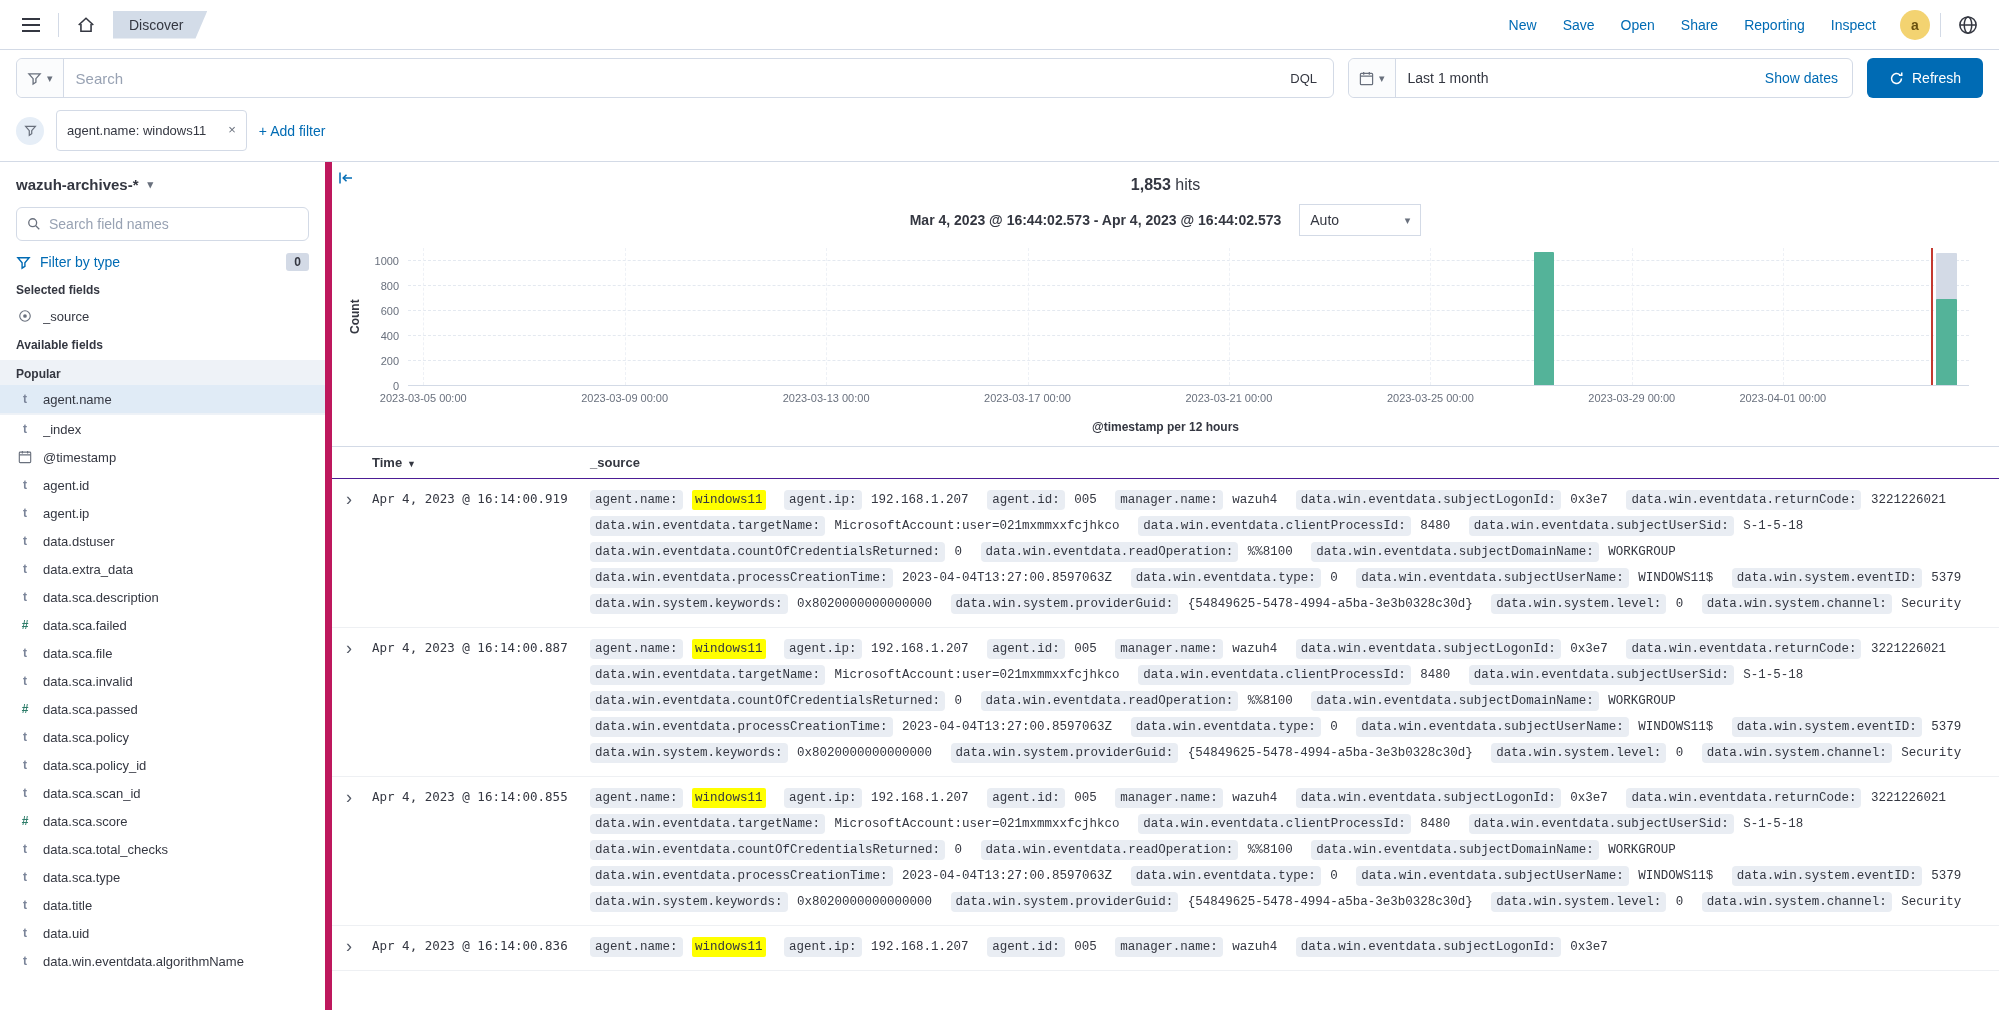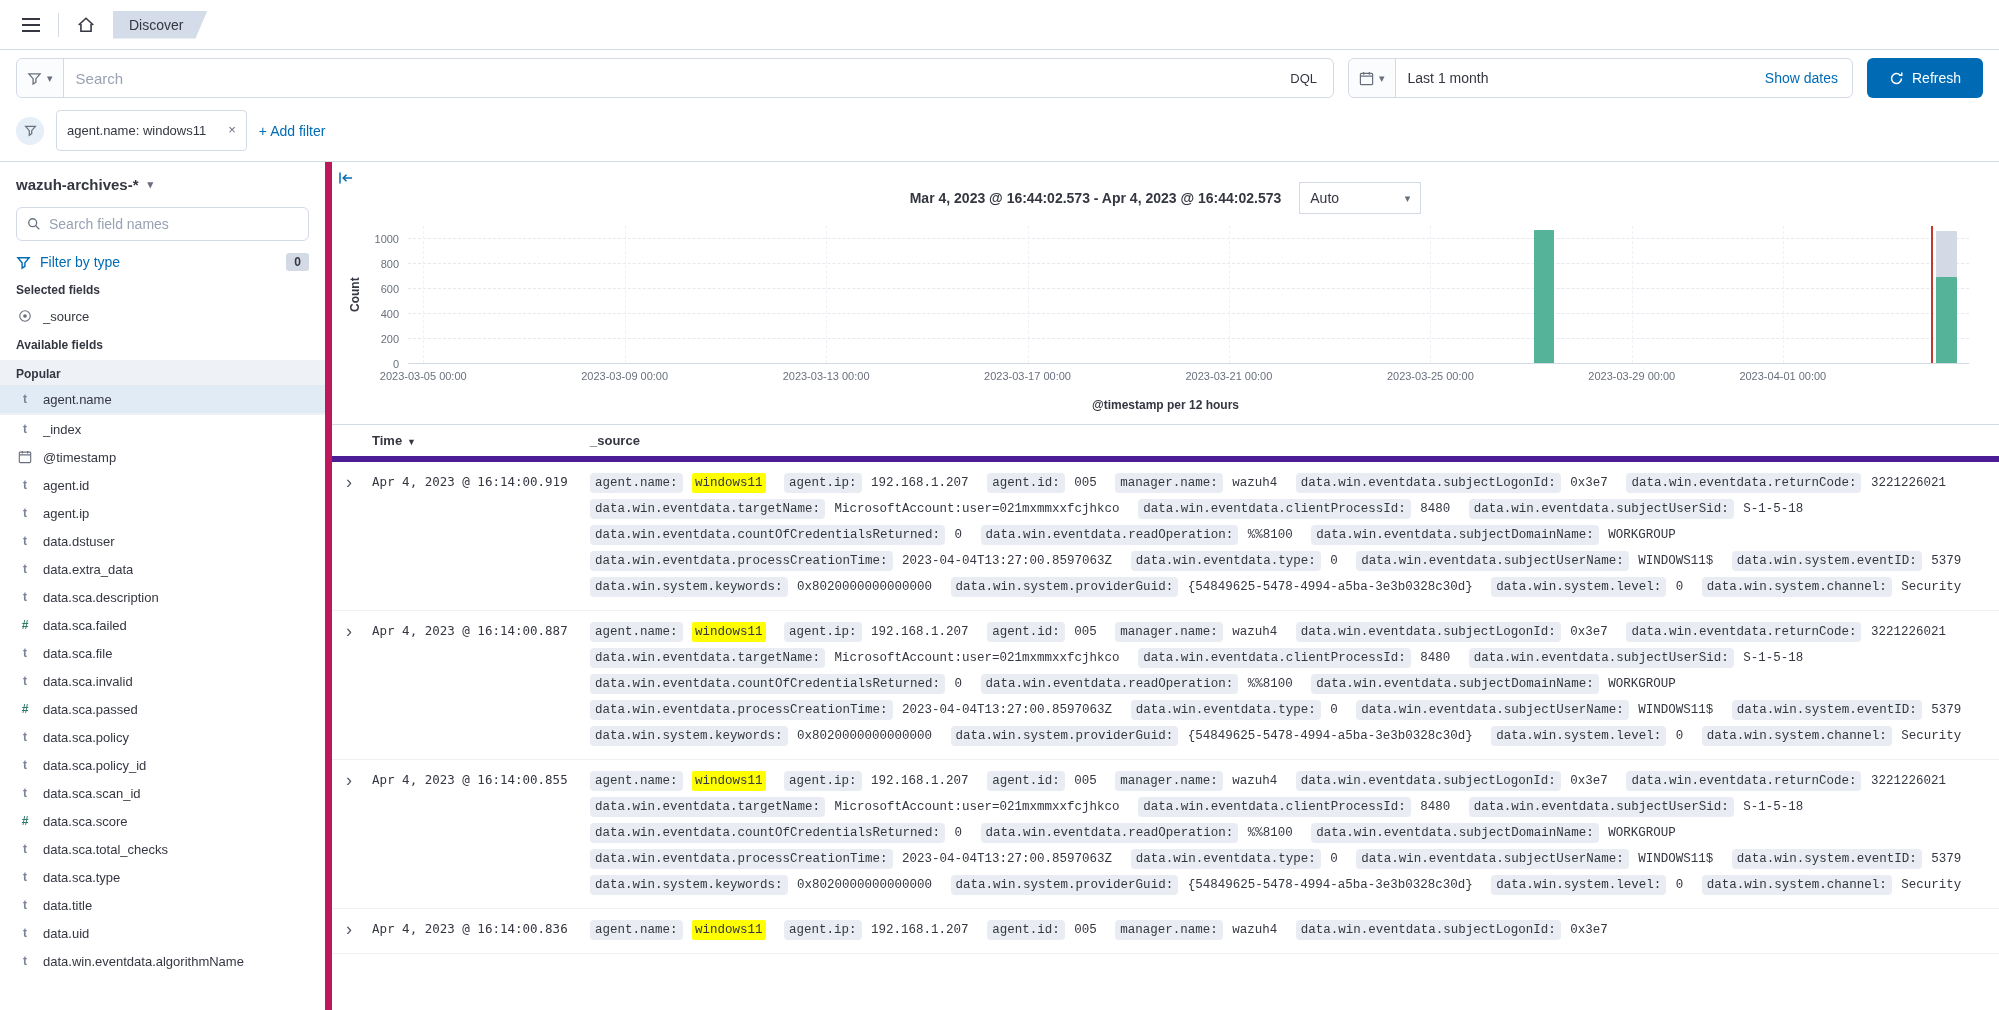--- a/index.html
+++ b/index.html
@@ -93,21 +93,21 @@
   .hgrid{position:absolute;left:0;right:0;border-top:1px dashed #e4e9f0}
   .vgrid{position:absolute;top:0;bottom:0;border-left:1px dashed #eef1f6}
   .bar{position:absolute;bottom:0;border-radius:1px 1px 0 0}
   .time-marker{position:absolute;top:0;bottom:0;width:2px}
   .xticks{position:relative;height:20px;margin-top:6px}
   .xtick{position:absolute;top:0;transform:translateX(-50%);font-size:11px;color:#69707d;white-space:nowrap}
   .xlabel{text-align:center;font-size:12px;font-weight:700;margin-top:8px}
 
   
   .doc-table{margin-top:12px}
-  .dt-head{display:flex;align-items:center;border-top:1px solid #d3dae6;border-bottom:6px solid #4c1d95;
+  .dt-head{display:flex;align-items:center;border-top:1px solid #d3dae6;border-bottom:1px solid #4c1d95;
     padding:8px 0;font-size:13px;font-weight:700;color:#343741}
   .col-exp{width:40px;flex-shrink:0}
   .col-time{width:218px;flex-shrink:0}
   .col-src{flex:1;padding-right:22px}
   .sort-icon{font-size:9px;margin-left:5px;color:#343741}
   .doc-row{display:flex;align-items:flex-start;border-bottom:1px solid #eef0f3;padding:8px 0 10px}
   .expand{background:none;border:none;color:#535966;font-size:18px;line-height:1;padding:3px 0 0 14px}
   .time-cell{font-family:"DejaVu Sans Mono",monospace;font-size:12.5px;padding-top:4px}
   .src-cell{font-family:Liberation Mono, monospace;font-size:12.5px;line-height:26px;color:#343741}
   .kv{white-space:nowrap;margin-right:11px}
@@ -133,20 +133,32 @@
       </button>
       <span class="vdiv"></span>
       <button class="icon-btn">
         <svg width="18" height="18" viewBox="0 0 16 16" fill="none" stroke="#343741" stroke-width="1.4">
           <path d="M1.5 8 8 2l6.5 6"></path>
             <path d="M3.5 7.2V13.5h9V7.2"></path>
         </svg>
       </button>
       <span class="crumb-tab">Discover</span>
     </div>
+    <div class="tb-right">
+      <nav><a class="nav-link" href="#">New</a><a class="nav-link" href="#">Save</a><a class="nav-link" href="#">Open</a><a class="nav-link" href="#">Share</a><a class="nav-link" href="#">Reporting</a><a class="nav-link" href="#">Inspect</a></nav>
+      <span class="avatar">a</span>
+      <span class="vdiv"></span>
+      <button class="icon-btn">
+        <svg width="20" height="20" viewBox="0 0 16 16" fill="none" stroke="#343741" stroke-width="1.2">
+          <circle cx="8" cy="8" r="6.5"></circle>
+            <ellipse cx="8" cy="8" rx="3" ry="6.5"></ellipse>
+            <path d="M1.5 8h13"></path>
+        </svg>
+      </button>
+    </div>
   </header>
 
   <div class="query-row">
     <div class="search-box">
       <button class="sq-btn">
         <svg width="15" height="15" viewBox="0 0 16 16" fill="none" stroke="#69707d" stroke-width="1.4">
           <path d="M2 3h12l-4.5 5.2V12l-3 2V8.2L2 3z"></path>
         </svg>
         <span class="caret">▾</span>
       </button>
@@ -322,20 +334,24 @@
 
     <main class="main">
       <button class="collapse-btn">
         <svg width="16" height="16" viewBox="0 0 16 16" fill="none" stroke="#006bb4" stroke-width="1.5">
           <path d="M2 2.5v11"></path>
             <path d="M14 8H5.5"></path>
             <path d="M8.5 4.8 5.2 8l3.3 3.2"></path>
         </svg>
       </button>
 
+      <div class="hits-line">
+        <b>1,853</b>
+        <span>hits</span>
+      </div>
 
       <div class="range-row">
         <span class="range-text">Mar 4, 2023 @ 16:44:02.573 - Apr 4, 2023 @ 16:44:02.573</span>
         <div class="interval-select">
           <span>Auto</span>
           <span class="caret">▾</span>
         </div>
       </div>
 
       <div class="chart-area">

